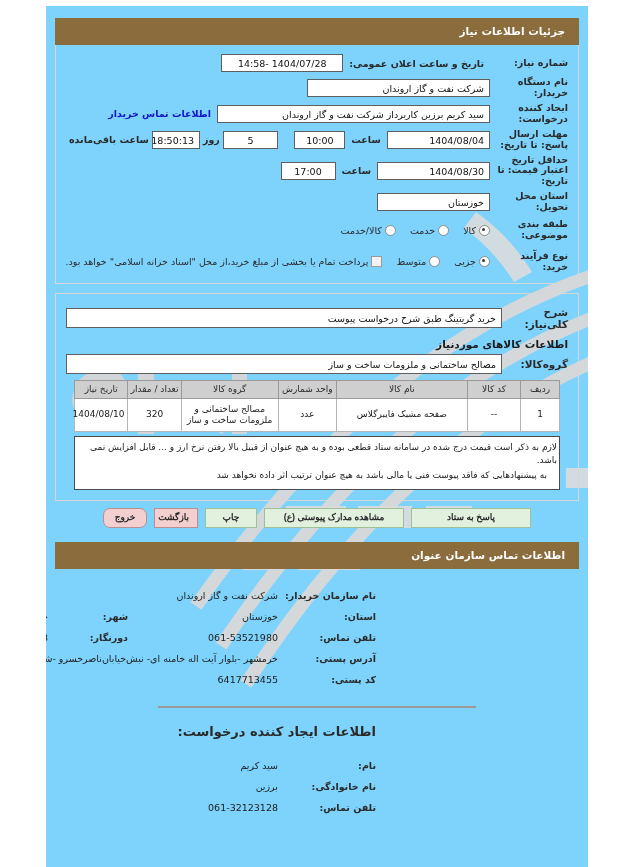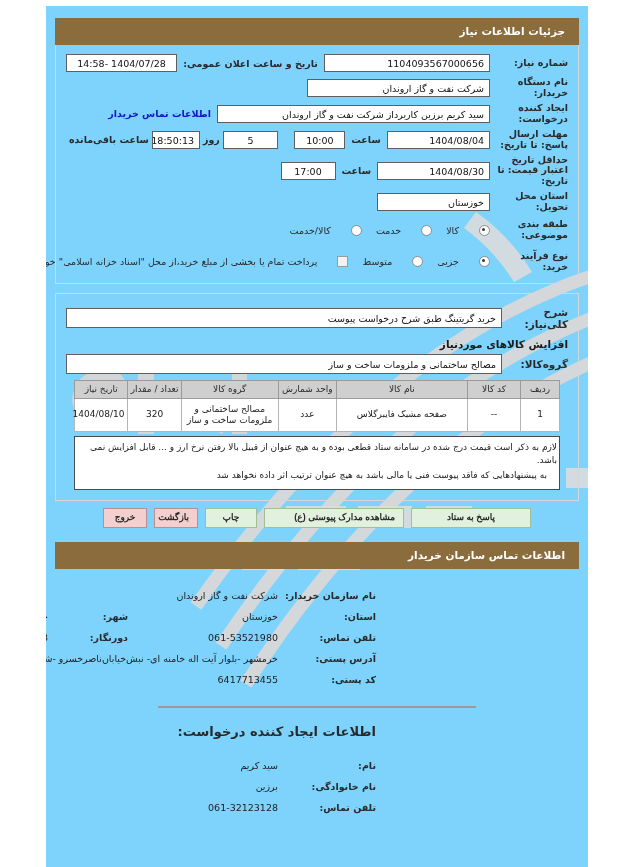--- a/index.html
+++ b/index.html
@@ -100,21 +100,21 @@
     text-decoration: none;
     white-space: nowrap;
     padding: 0 6px;
     cursor: pointer;
   }
   .radio-row { padding: 4px 10px 6px 10px; }
   .radio-group { display: flex; align-items: center; gap: 0px; }
   .radio-item {
     display: inline-flex;
     align-items: center;
-    gap: 20px;
+    gap: 3px;
     margin-left: 14px;
     font-size: 9.5px;
     color: #2a2a2a;
     white-space: nowrap;
   }
   .radio {
     width: 9px; height: 9px;
     border: 1px solid #8a8a8a;
     border-radius: 50%;
     background: #fdfdfd;
@@ -224,24 +224,24 @@
     color: #2a2a2a;
     cursor: pointer;
     white-space: nowrap;
     line-height: 1.3;
     box-sizing: border-box;
     text-align: center;
   }
   .btn.green { background: #e2f0de; border-color: #9fbf97; }
   .btn.pink  { background: #f4cfcf; border-color: #b98f8f; }
   .btn.w-respond { width: 120px; }
-  .btn.w-docs { width: 140px; text-align: right; }
+  .btn.w-docs { width: 140px; }
   .btn.w-print { width: 52px; }
   .btn.w-back { width: 44px; }
-  .btn.w-exit { width: 44px; }
+  .btn.w-exit { width: 44px; border-radius: 7px; }
 
   
   .contact-body { padding: 16px 0 4px 0; }
   .crow {
     display: flex;
     align-items: baseline;
     padding: 5px 0;
     font-size: 9.5px;
   }
   .ckey {
@@ -322,21 +322,20 @@
   <div class="content">
 
     <div class="sec-header">
       <span>جزئیات اطلاعات نیاز</span>
     </div>
 
     <div class="panel">
 
       <div class="row">
         <div class="lbl lbl-w">شماره نیاز:</div>
-        <div class="fld" style="width:183px">1104093567000656</div>
         <div class="mid-lbl">تاریخ و ساعت اعلان عمومی:</div>
         <div class="fld center" style="width:122px">1404/07/28 -14:58</div>
       </div>
 
       <div class="row">
         <div class="lbl lbl-w">نام دستگاه خریدار:</div>
         <div class="fld" style="width:183px">شرکت نفت و گاز اروندان</div>
       </div>
 
       <div class="row">
@@ -408,21 +407,21 @@
 
     </div>
 
     <div class="panel first">
 
       <div class="row" style="padding-top:6px">
         <div class="lbl" style="width:60px;font-size:10.5px">شرح کلی‌نیاز:</div>
         <div class="fld" style="width:437px;height:20px;line-height:20px">خرید  گریتینگ طبق شرح درخواست پیوست</div>
       </div>
 
-      <div class="section-title">افزایش کالاهای موردنیاز</div>
+      <div class="section-title">اطلاعات کالاهای موردنیاز</div>
 
       <div class="row">
         <div class="lbl" style="width:60px;font-size:10.5px">گروه‌کالا:</div>
         <div class="fld" style="width:437px;height:20px;line-height:20px">مصالح  ساختمانی و ملزومات ساخت و ساز</div>
       </div>
 
       <div class="tbl-wrap">
         <table class="goods">
           <colgroup>
             <col style="width:8%">
@@ -468,21 +467,21 @@
 
     <div class="btn-bar">
       <button class="btn green w-respond">پاسخ به ستاد</button>
       <button class="btn green w-docs">مشاهده مدارک پیوستی (ع)</button>
       <button class="btn green w-print">چاپ</button>
       <button class="btn pink w-back">بازگشت</button>
       <button class="btn pink w-exit">خروج</button>
     </div>
 
     <div class="sec-header" style="margin-top:4px">
-      <span>اطلاعات تماس سازمان خریدار</span>
+      <span>اطلاعات تماس سازمان عنوان</span>
     </div>
 
     <div class="contact-body">
 
       <div class="crow contact-indent">
         <div class="ckey">نام سازمان خریدار:</div>
         <div class="cval">شرکت نفت و گاز اروندان</div>
       </div>
 
       <div class="crow contact-indent">

